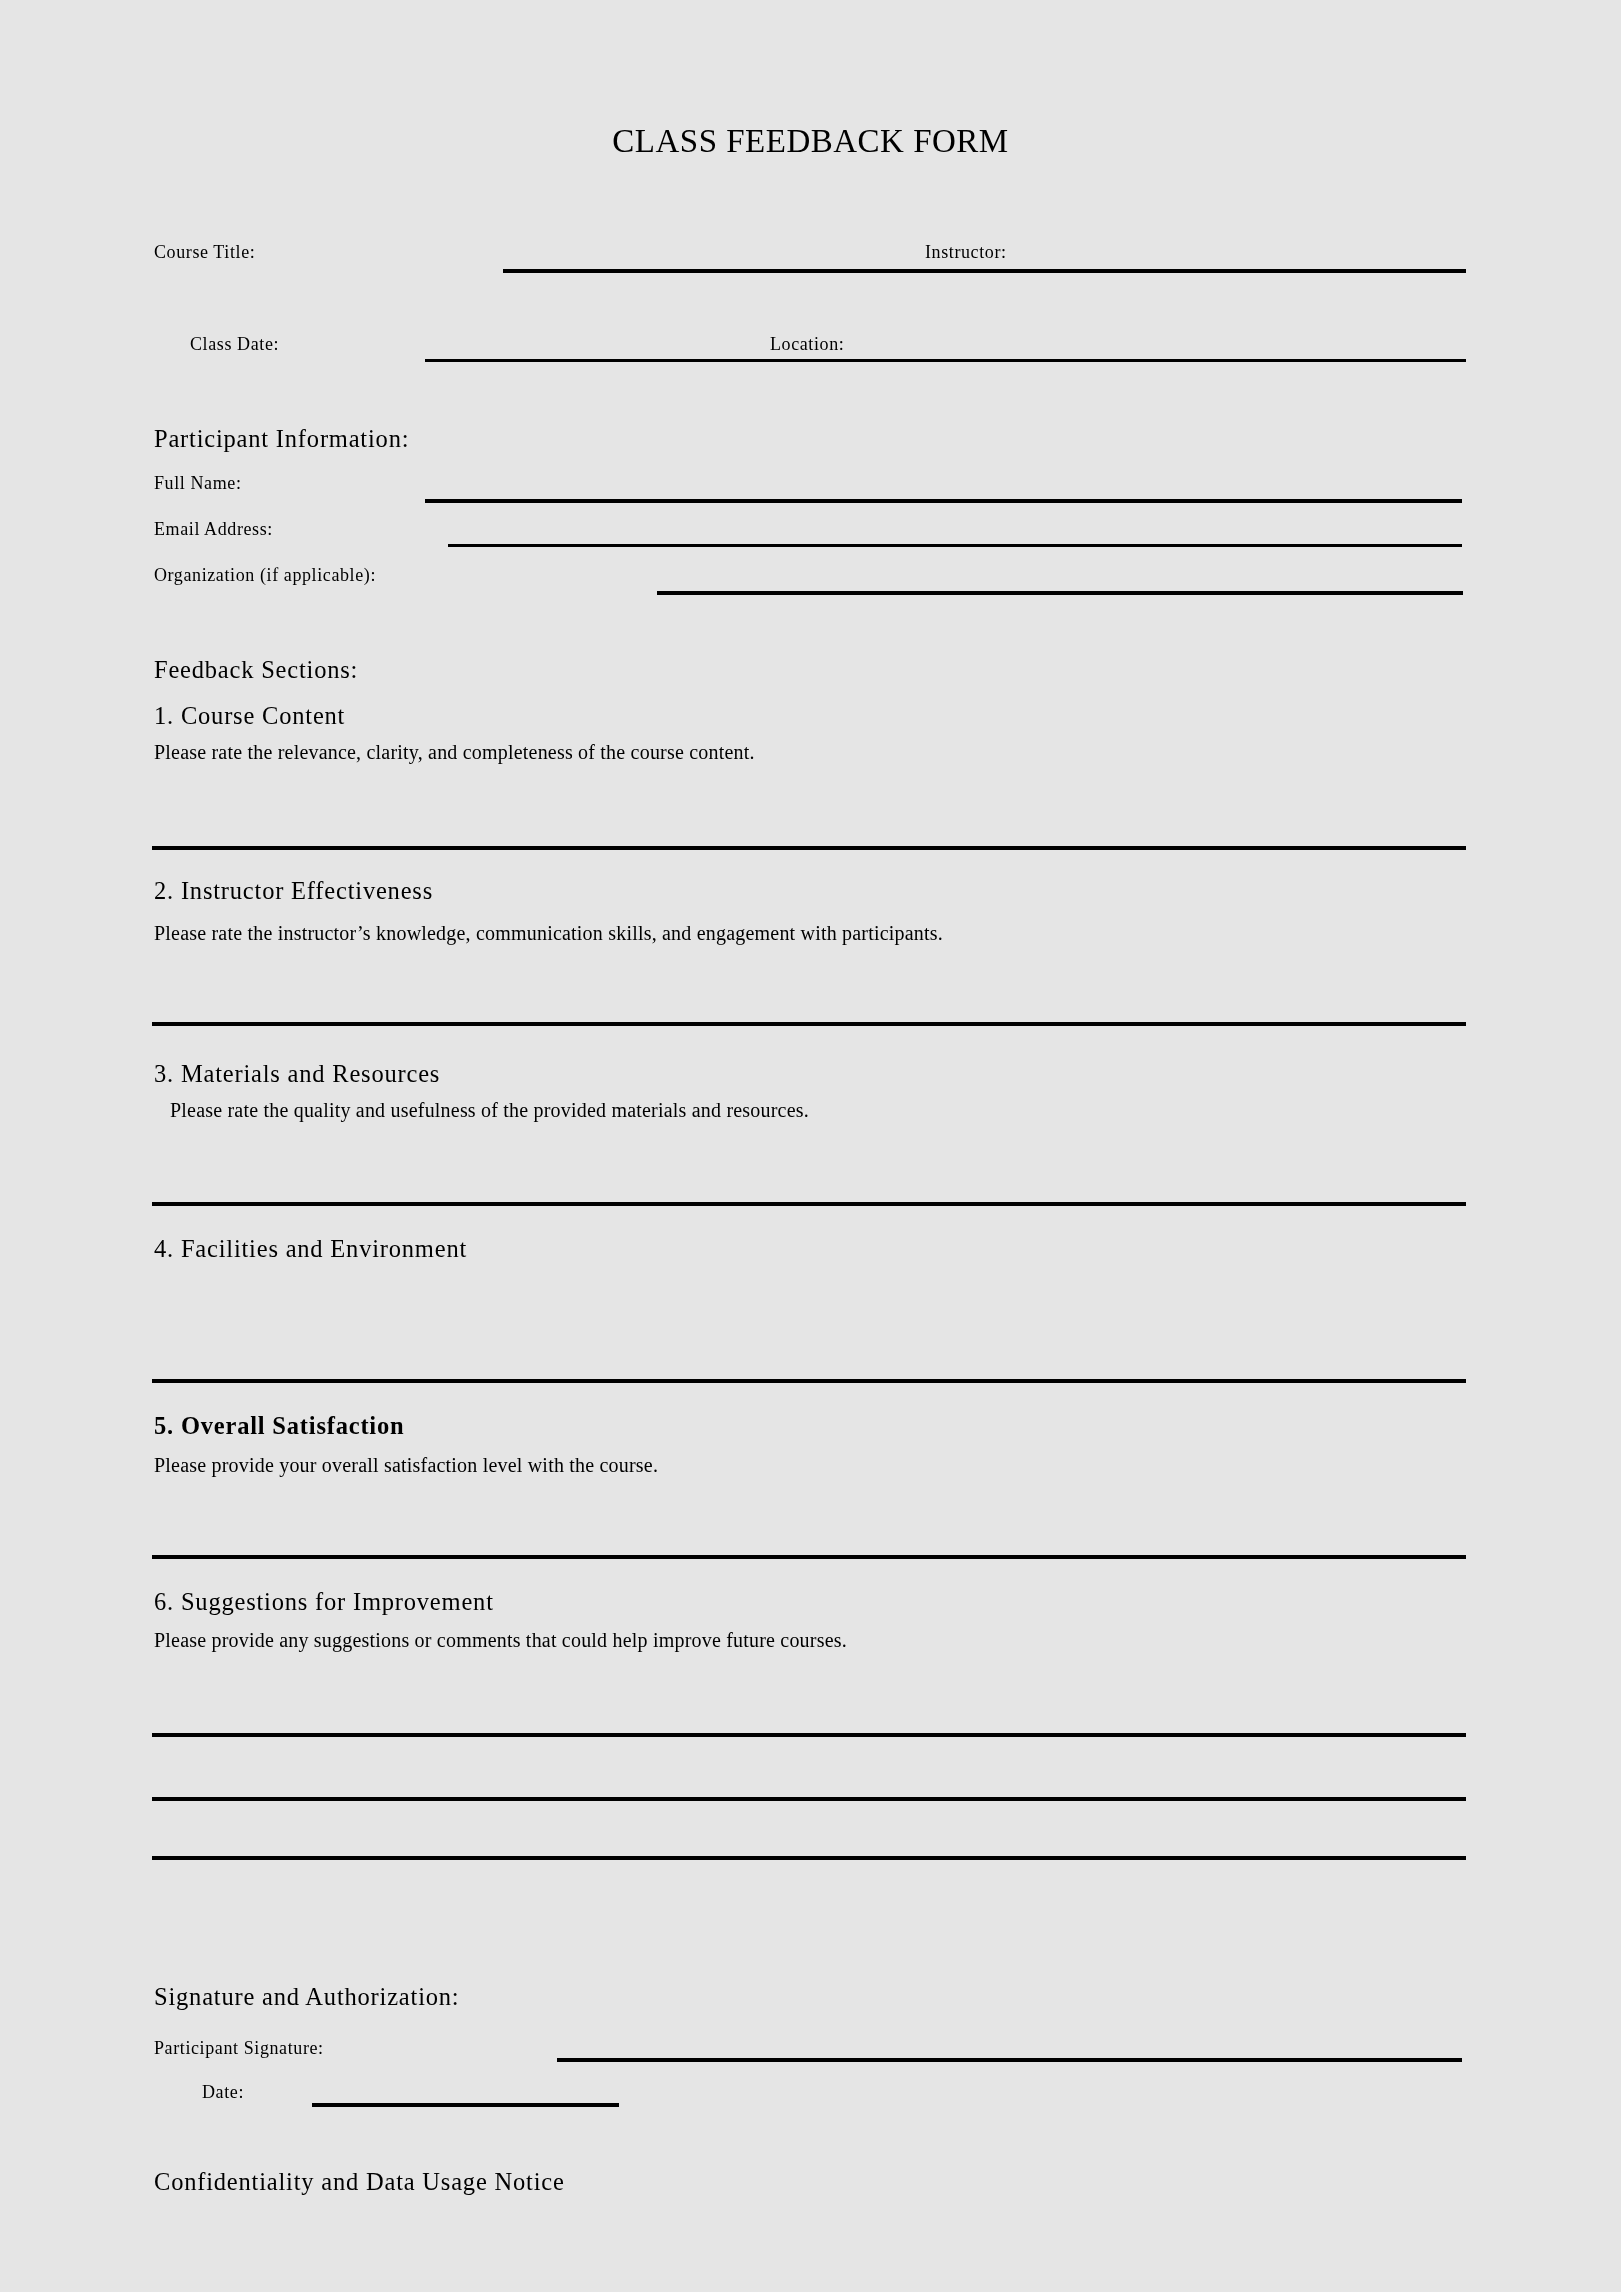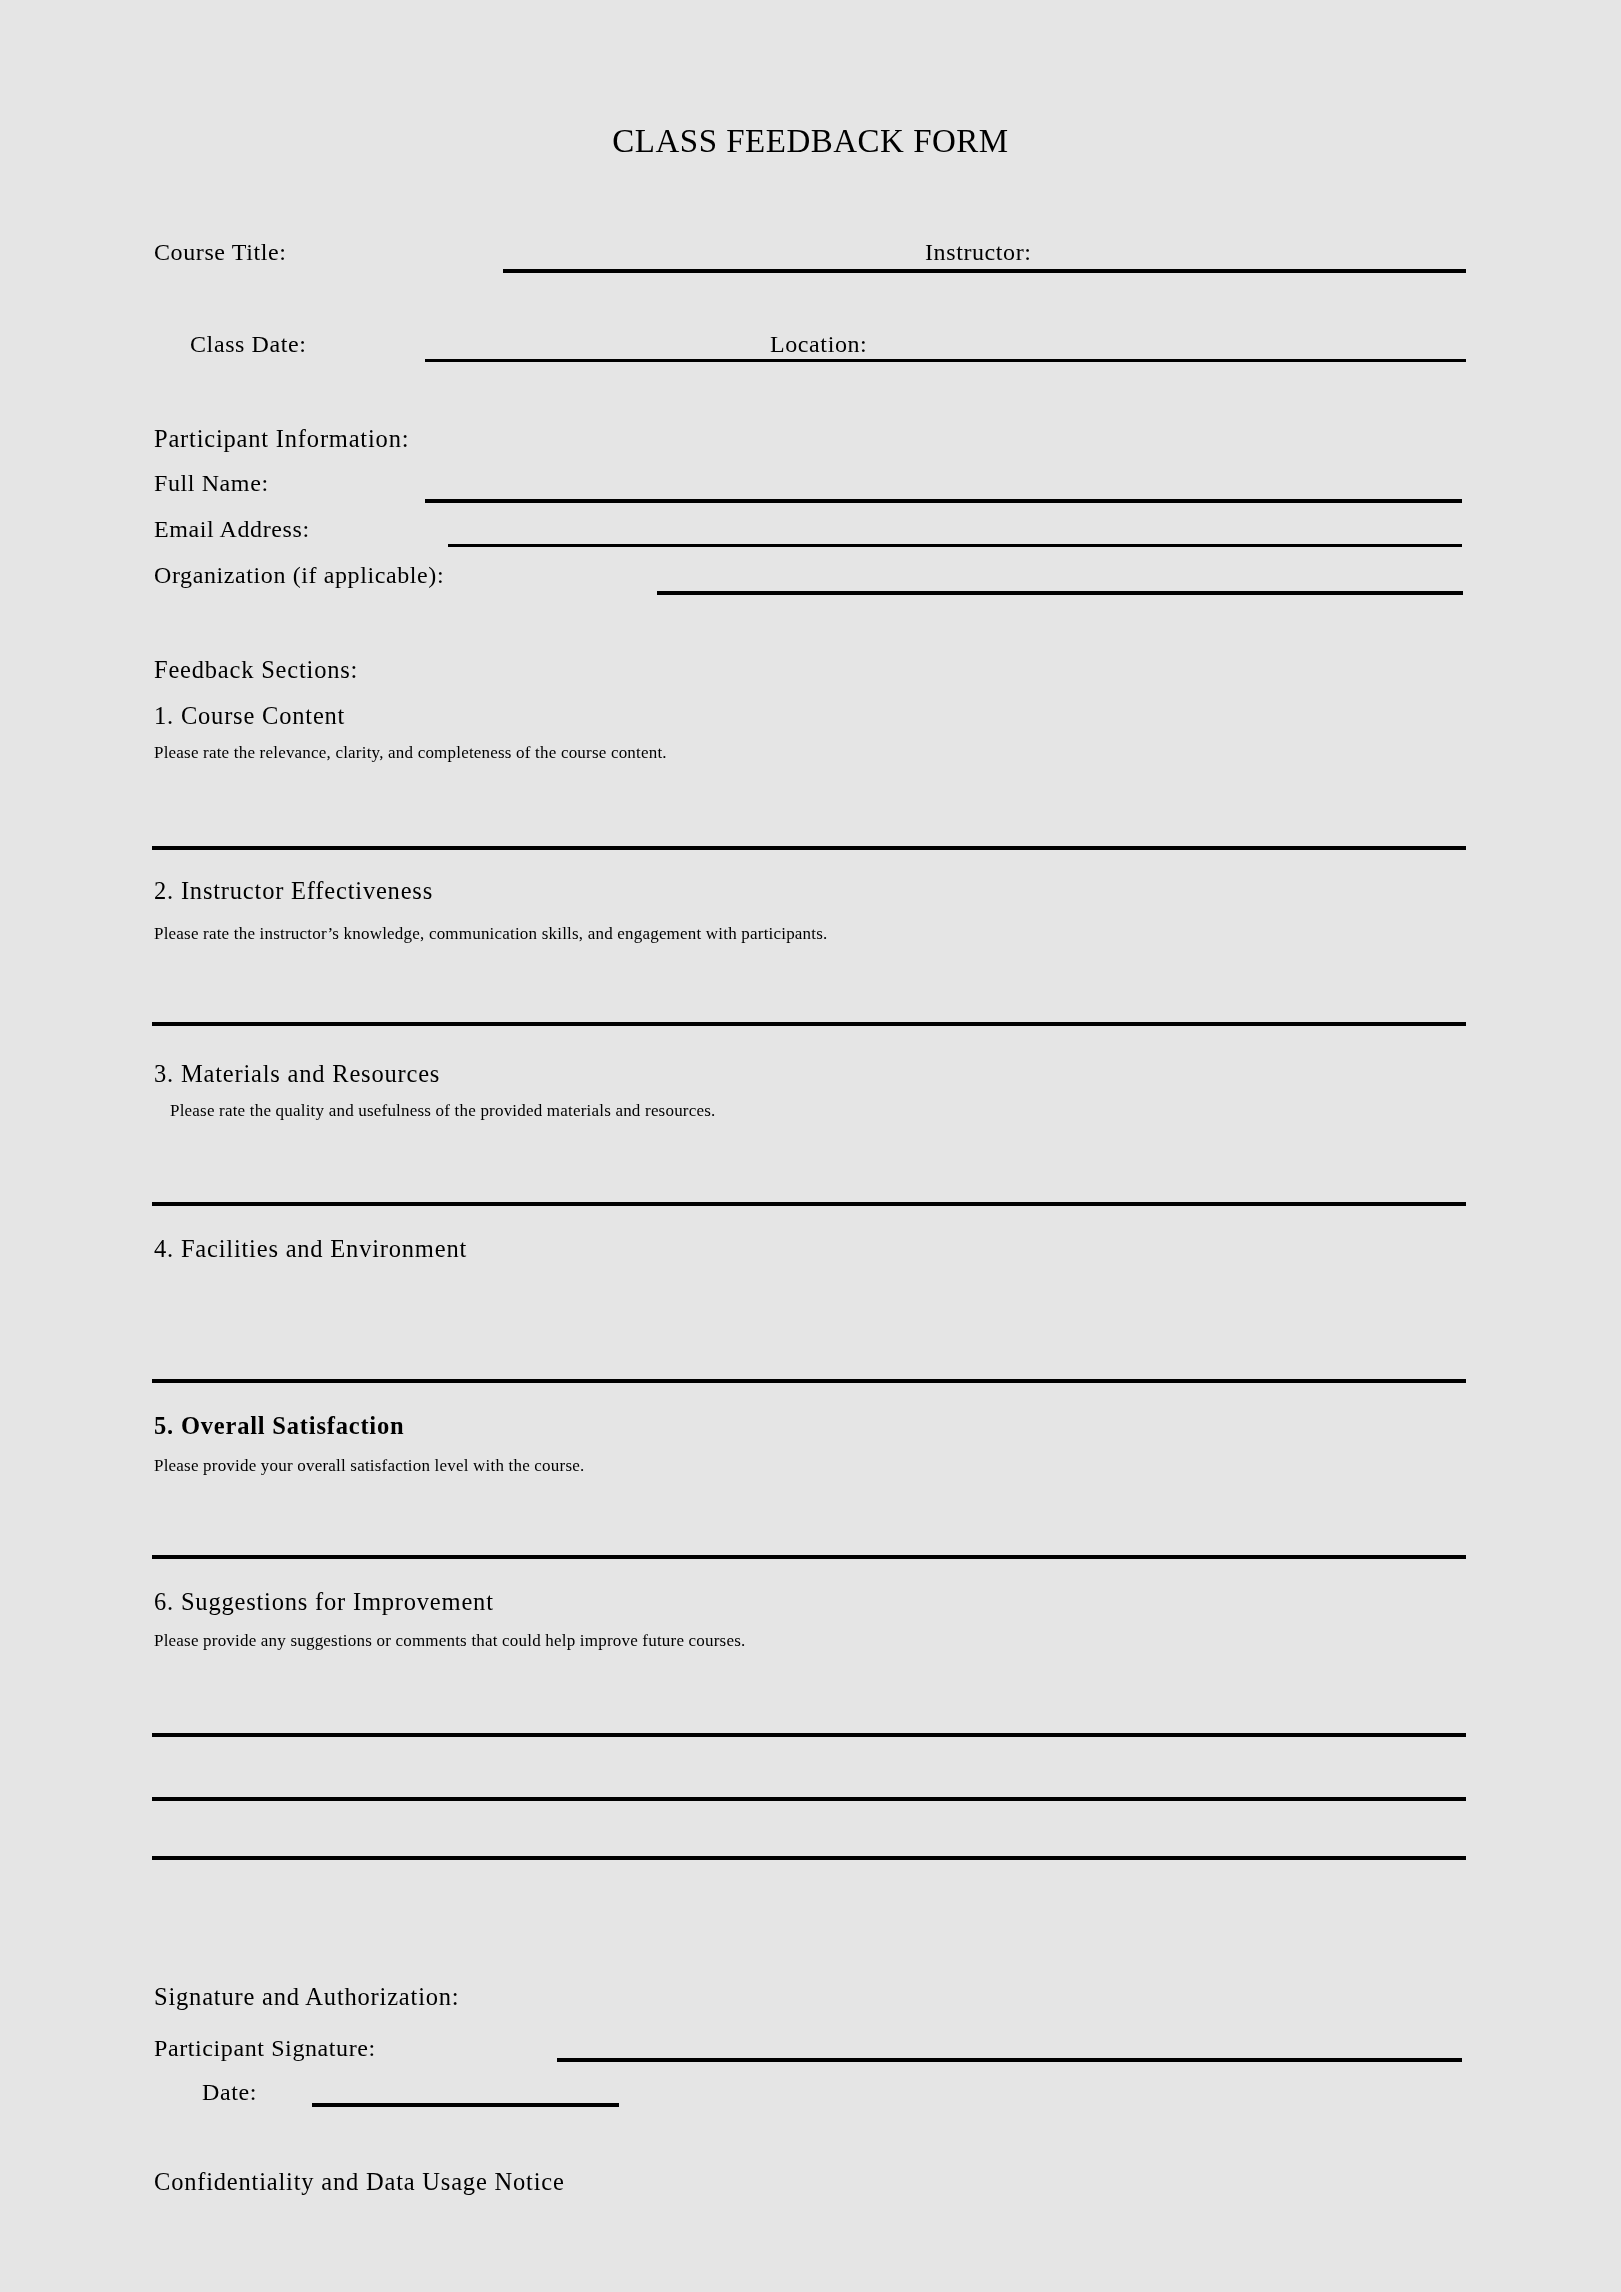--- a/index.html
+++ b/index.html
@@ -13,23 +13,23 @@
     overflow: hidden;
   }
   .t { position: absolute; white-space: nowrap; }
   .title {
     position: absolute;
     left: 0; right: 0;
     text-align: center;
     font-size: 33px;
     letter-spacing: 0.5px;
   }
-  .label  { font-size: 24px; letter-spacing: 0.6px; line-height: 29px; }
+  .label  { font-size: 18px; letter-spacing: 0.6px; line-height: 29px; }
   .heading{ font-size: 24.5px; letter-spacing: 0.8px; line-height: 29px; }
-  .body   { font-size: 17px; letter-spacing: 0.2px; line-height: 27.4px; }
+  .body   { font-size: 20px; letter-spacing: 0.2px; line-height: 27.4px; }
   .hline  { position: absolute; background: #000000; }
 </style>
 </head>
 <body>
 
 <div class="page">
 
   <div class="title" style="top:123px;">CLASS FEEDBACK FORM</div>
 
   <div class="t label" style="left:154px; top:238px;">Course Title:</div>

